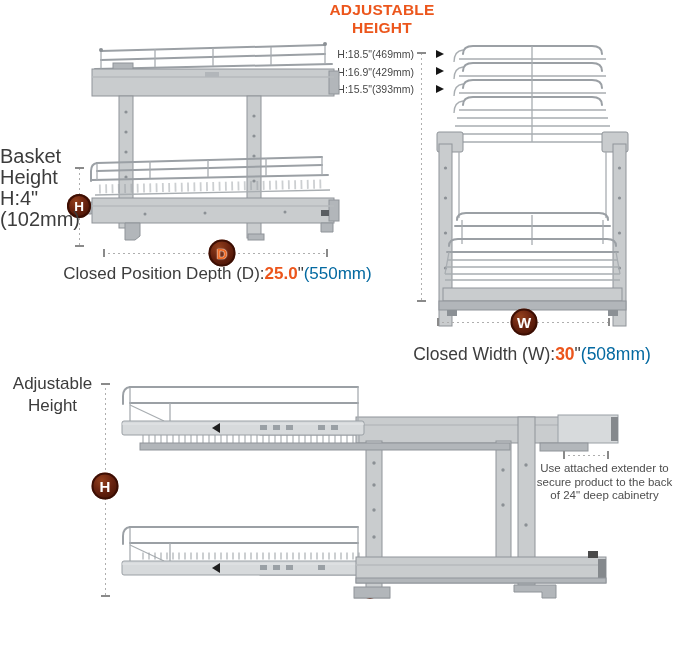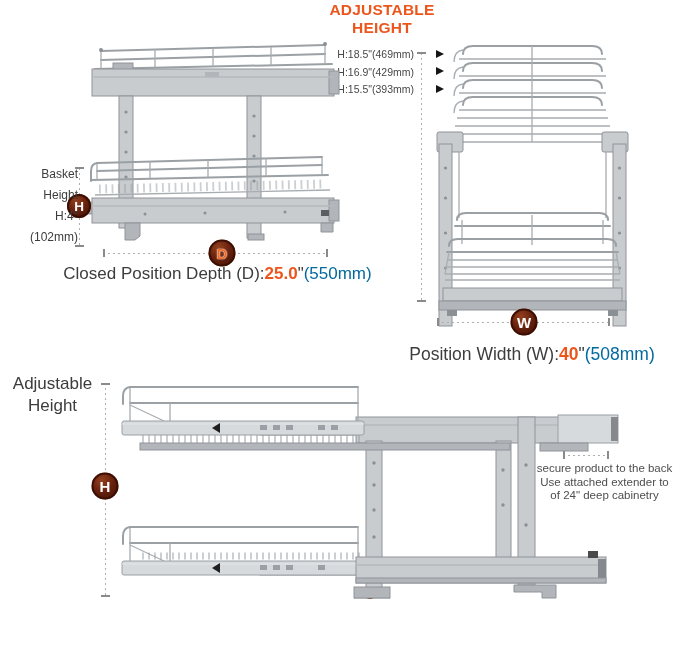--- a/index.html
+++ b/index.html
@@ -5,22 +5,22 @@
   html,body{margin:0;padding:0;background:#fff;}
   .canvas{
     position:relative;width:679px;height:599px;background:#fff;overflow:hidden;
     font-family:"Liberation Sans",sans-serif;color:#3d3d3d;
   }
   
   .adj-title{position:absolute;left:322px;top:1px;width:120px;text-align:center;
     font-size:15.5px;font-weight:800;color:#ec561c;line-height:18px;letter-spacing:.2px;}
   .h-options{position:absolute;left:336px;top:46px;width:78px;text-align:right;
     font-size:10.5px;color:#484848;line-height:17.6px;}
-  .basket-label{position:absolute;left:0px;top:164px;width:78px;text-align:right;
-    font-size:12px;line-height:21px;color:#3c3c3c;}
+  .basket-label{position:absolute;left:0px;top:146px;width:78px;text-align:left;
+    font-size:20px;line-height:21px;color:#3c3c3c;}
   .adj-label{position:absolute;left:4px;top:373px;width:97px;text-align:center;
     font-size:17px;line-height:22px;color:#3c3c3c;}
   .note{position:absolute;left:533px;top:462px;width:143px;text-align:center;
     font-size:11.5px;line-height:13.5px;color:#4e4e4e;}
   .caption{position:absolute;text-align:center;white-space:nowrap;color:#3d3d3d;}
   .caption .val{color:#ec561c;font-weight:bold;}
   .caption .mm{color:#0369a1;}
   .cap-closed{left:30px;top:264px;width:375px;font-size:17px;}
   .cap-width{left:385px;top:344px;width:294px;font-size:17.5px;}
   .cap-fullext{left:90px;top:628px;width:540px;font-size:18px;}
@@ -282,28 +282,28 @@
     <div>Height</div>
     <div>H:4"</div>
     <div>(102mm)</div>
   </div>
 
   <div class="caption cap-closed">
     <span>Closed Position Depth (D):</span><span class="val">25.0</span><span>"</span><span class="mm">(550mm)</span>
   </div>
 
   <div class="caption cap-width">
-    <span>Position Width (W):</span><span class="val">40</span><span>"</span><span class="mm">(508mm)</span>
+    <span>Closed Width (W):</span><span class="val">30</span><span>"</span><span class="mm">(508mm)</span>
   </div>
 
   <div class="adj-label">
     <div>Adjustable</div>
     <div>Height</div>
   </div>
 
   <div class="note">
+    <div>Use attached extender to</div>
     <div>secure product to the back</div>
-    <div>Use attached extender to</div>
     <div>of 24" deep cabinetry</div>
   </div>
 
 
 </div>
 
 </body></html>

